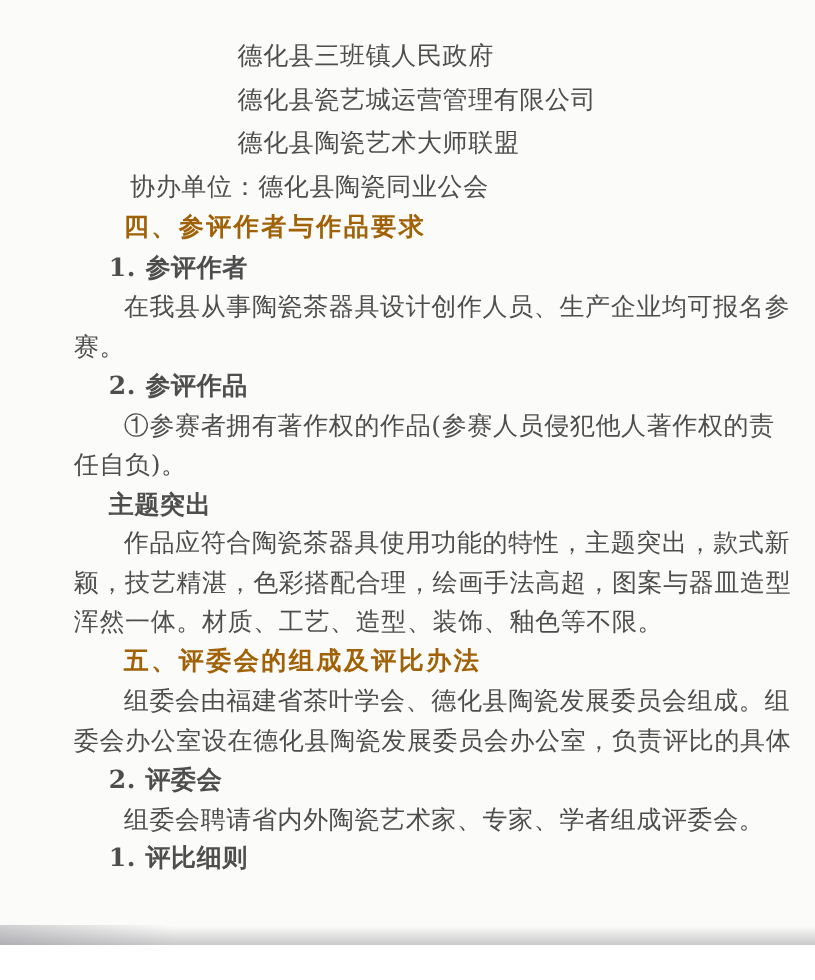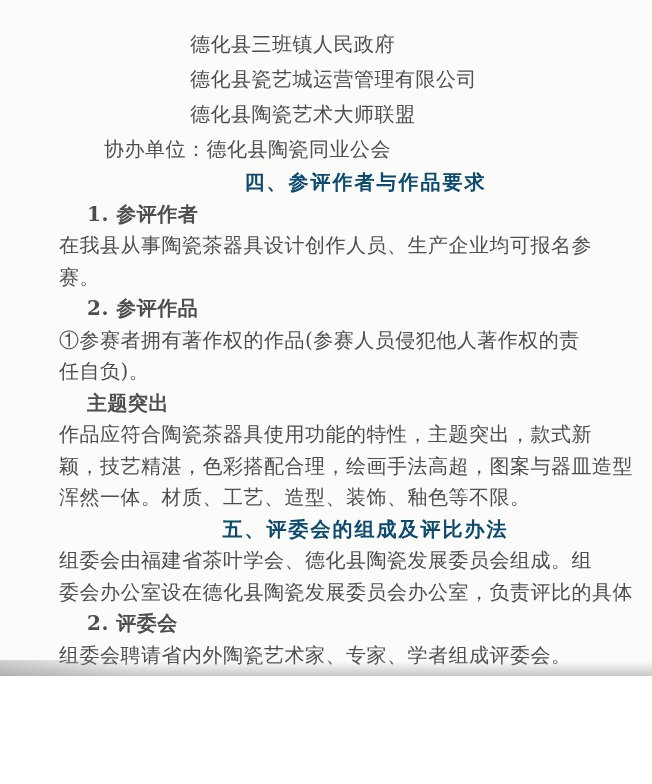--- a/index.html
+++ b/index.html
@@ -3,21 +3,21 @@
 <meta charset="utf-8">
 <style>
   html, body {
     margin: 0;
     padding: 0;
     background: #ffffff;
   }
   .paper {
     position: relative;
     width: 652px;
-    height: 676px;
+    height: 756px;
     background: #fbfbf9;
     overflow: hidden;
     font-family: "DejaVu Serif", serif;
   }
   
   .paper::after {
     content: "";
     position: absolute;
     left: 0;
     right: 0;
@@ -55,26 +55,25 @@
   .line.org,
   .line.label-org {
     line-height: 35px;
   }
   .line.org       { margin-left: 131px; }
   .line.label-org { margin-left: 45px; }
   .line.heading {
     margin-left: 40px;
     font-family: Liberation Sans, sans-serif;
     font-weight: 700;
-    color: #0c4a6e;
+    color: #a16207;
     letter-spacing: 2px;
-    text-align: center;
   }
   .line.item   { margin-left: 28px; font-weight: bold; }
-  .line.indent { }
+  .line.indent { margin-left: 40px; }
   .line.flush  { margin-left: 0; }
 </style>
 </head>
 <body>
 
 <div class="paper">
   <div class="doc-body" id="doc-body">
       <div class="line org">德化县三班镇人民政府</div>
       <div class="line org">德化县瓷艺城运营管理有限公司</div>
       <div class="line org">德化县陶瓷艺术大师联盟</div>

